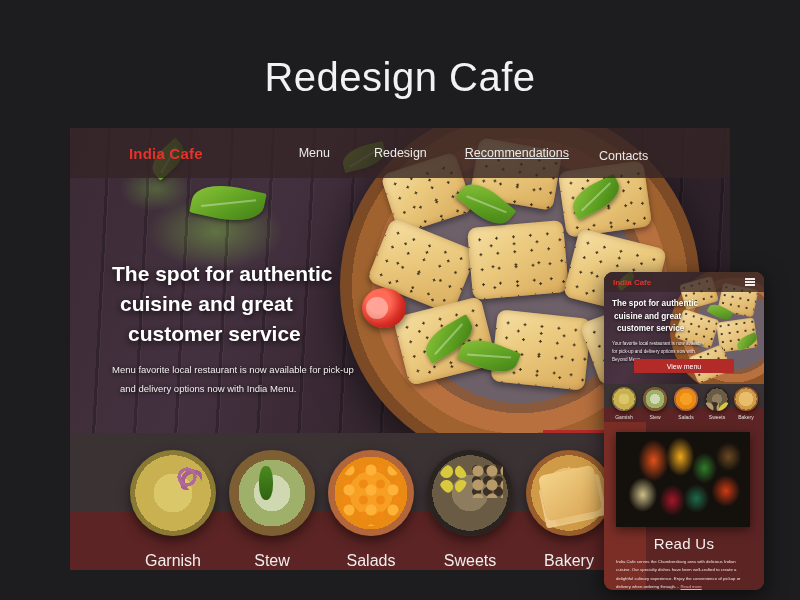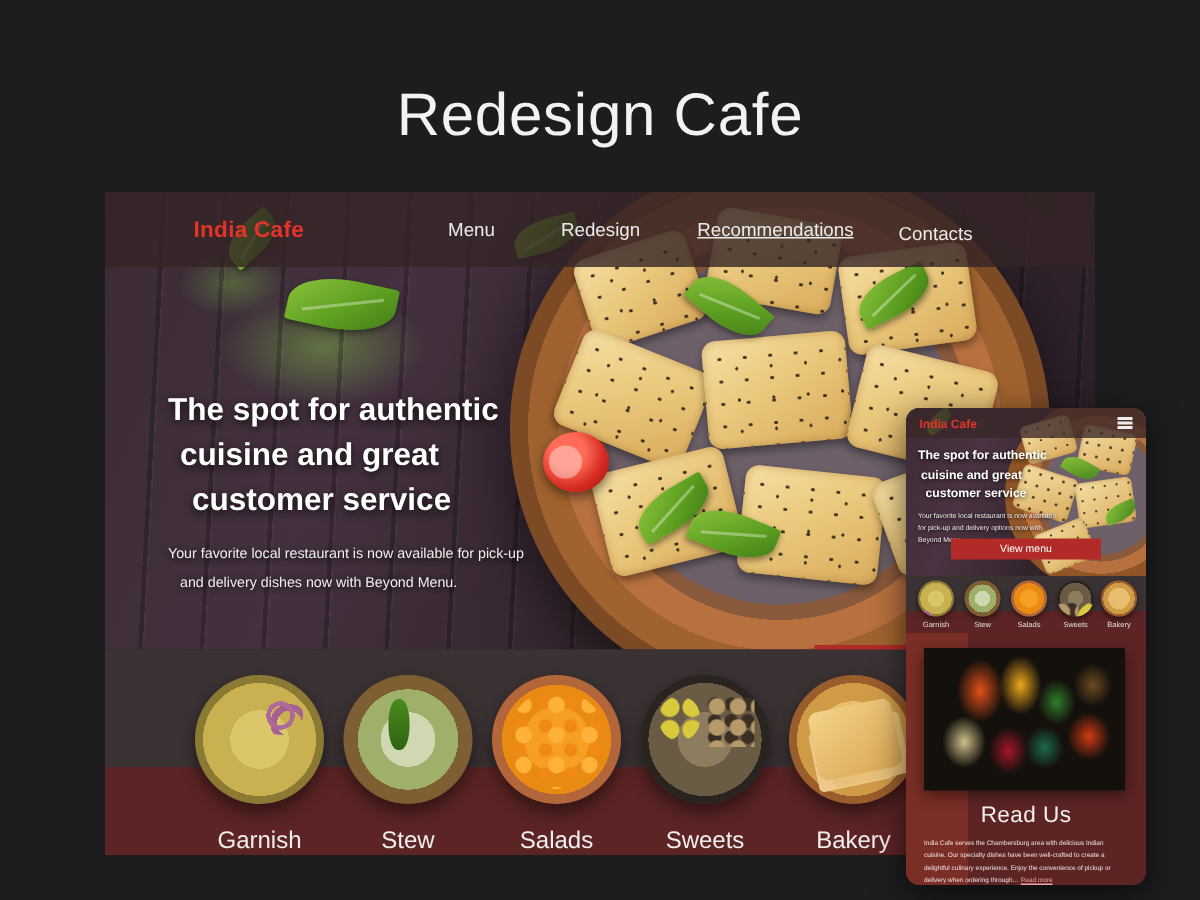--- a/index.html
+++ b/index.html
@@ -323,22 +323,22 @@
       </div>
     </div>
 
     <div class="hero-copy">
       <div class="hero-h1">
         <span class="l1">The spot for authentic</span>
         <span class="l2">cuisine and great</span>
         <span class="l3">customer service</span>
       </div>
       <div class="hero-p">
-        <span>Your favorite local restaurant is now available for pick-up</span>
-        <span class="pl2">and delivery dishes now with Beyond Menu.</span>
+        <span>Menu favorite local restaurant is now available for pick-up</span>
+        <span class="pl2">and delivery options now with India Menu.</span>
       </div>
     </div>
   </div>
 
   <button class="view-menu-btn">View Menu</button>
 
   <div class="cats">
     <div class="cat" style="left:48px;">
       <div class="dish d-garnish"></div>
       <div class="label">Garnish</div>

